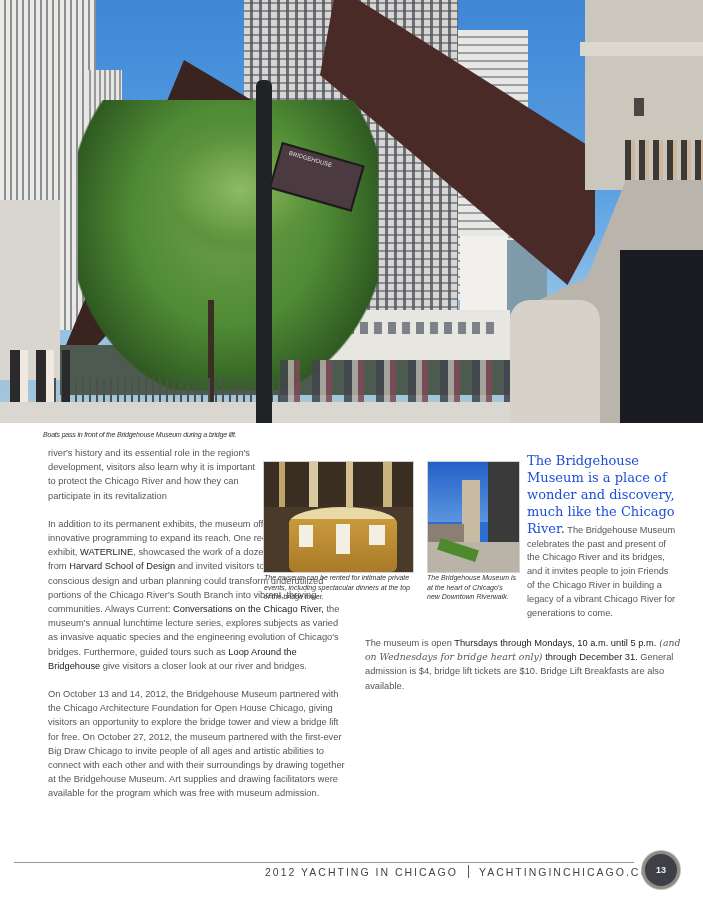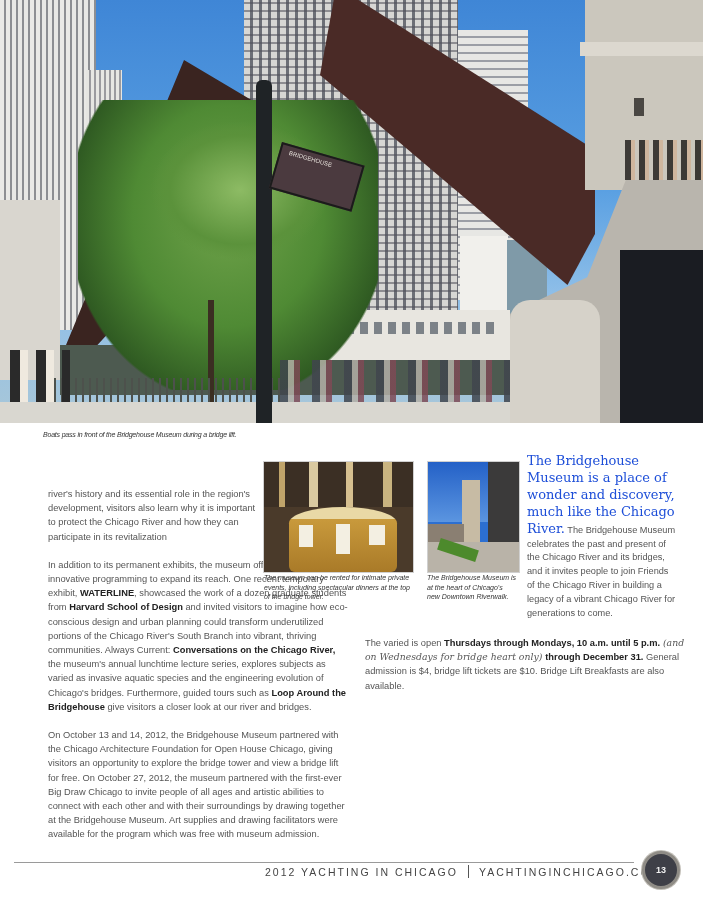--- a/index.html
+++ b/index.html
@@ -56,22 +56,22 @@
   .stair-shadow { left: 620px; top: 250px; width: 83px; height: 173px; background: #1a1c22; }
   .column { left: 510px; top: 300px; width: 90px; height: 123px; background: #d6d2c9; border-radius: 20px 20px 0 0; }
   .crowd { left: 625px; top: 140px; width: 78px; height: 40px;
            background: repeating-linear-gradient(90deg, #3d3a36 0 6px, #cfb69e 6px 10px, transparent 10px 14px); }
 
   
   .caption-main { position: absolute; left: 43px; top: 431px; font-size: 7px; font-style: italic; color: #333; letter-spacing: -0.2px; }
 
   .col-left { position: absolute; left: 48px; top: 446px; width: 300px; font-size: 9.3px; line-height: 14.2px; color: #555; }
   .col-left p { margin: 0 0 14px 0; }
-  .col-left .narrow { width: 210px; margin-top: 41px; }
-  .col-left b, .col-right b { color: #222; font-weight: bold; text-align: right; }
+  .col-left .narrow { width: 210px; }
+  .col-left b, .col-right b { color: #222; font-weight: normal; text-align: right; }
 
   .photo { position: absolute; overflow: hidden; border: 1px solid #d0d0d0; }
   .photo div { position: absolute; }
   .photo-dinner { left: 263px; top: 461px; width: 149px; height: 110px; background: #4a3a2a; }
   .pd-wall { left: 0; top: 0; width: 149px; height: 45px;
              background: linear-gradient(90deg, #3b2f24 0 10%, #c0a46a 10% 14%, #3b2f24 14% 30%, #d9c9a0 30% 36%, #3b2f24 36% 55%, #d6c090 55% 60%, #3b2f24 60% 80%, #c9b480 80% 86%, #3b2f24 86%); }
   .pd-table { left: 25px; top: 45px; width: 108px; height: 65px; background: linear-gradient(180deg, #e9d9a6 0 18%, #c99a3c 18%, #a97a28 100%); border-radius: 50% 50% 6px 6px / 25% 25% 6px 6px; }
   .pd-napkin1 { left: 35px; top: 63px; width: 14px; height: 22px; background: #f3efe2; }
   .pd-napkin2 { left: 72px; top: 62px; width: 14px; height: 30px; background: #f3efe2; }
   .pd-napkin3 { left: 105px; top: 63px; width: 16px; height: 20px; background: #f3efe2; }
@@ -163,20 +163,20 @@
   <div class="pr-ground"></div>
   <div class="pr-grass"></div>
 </div>
 <div class="photo-caption pc2">The Bridgehouse Museum is at the heart of Chicago's new Downtown Riverwalk.</div>
 
 <div class="pull-quote">
   <span class="lead">The Bridgehouse Museum is a place of wonder and discovery, much like the Chicago River.</span><span> The Bridgehouse Museum celebrates the past and present of the Chicago River and its bridges, and it invites people to join Friends of the Chicago River in building a legacy of a vibrant Chicago River for generations to come.</span>
 </div>
 
 <div class="col-right">
-  <p><span>The varied is open </span><b>Thursdays through Mondays, 10 a.m. until 5 p.m.</b><span class="script"> (and on Wednesdays for bridge heart only) </span><b>through December 31.</b><span> General admission is $4, bridge lift tickets are $10. Bridge Lift Breakfasts are also available.</span></p>
+  <p><span>The museum is open </span><b>Thursdays through Mondays, 10 a.m. until 5 p.m.</b><span class="script"> (and on Wednesdays for bridge heart only) </span><b>through December 31.</b><span> General admission is $4, bridge lift tickets are $10. Bridge Lift Breakfasts are also available.</span></p>
 </div>
 
 <div class="footer-rule"></div>
 <div class="footer-text">
   <span>2012 YACHTING IN CHICAGO</span><span class="footer-sep"></span><span>YACHTINGINCHICAGO.COM</span>
 </div>
 <div class="page-badge">13</div>
 
 </body></html>

